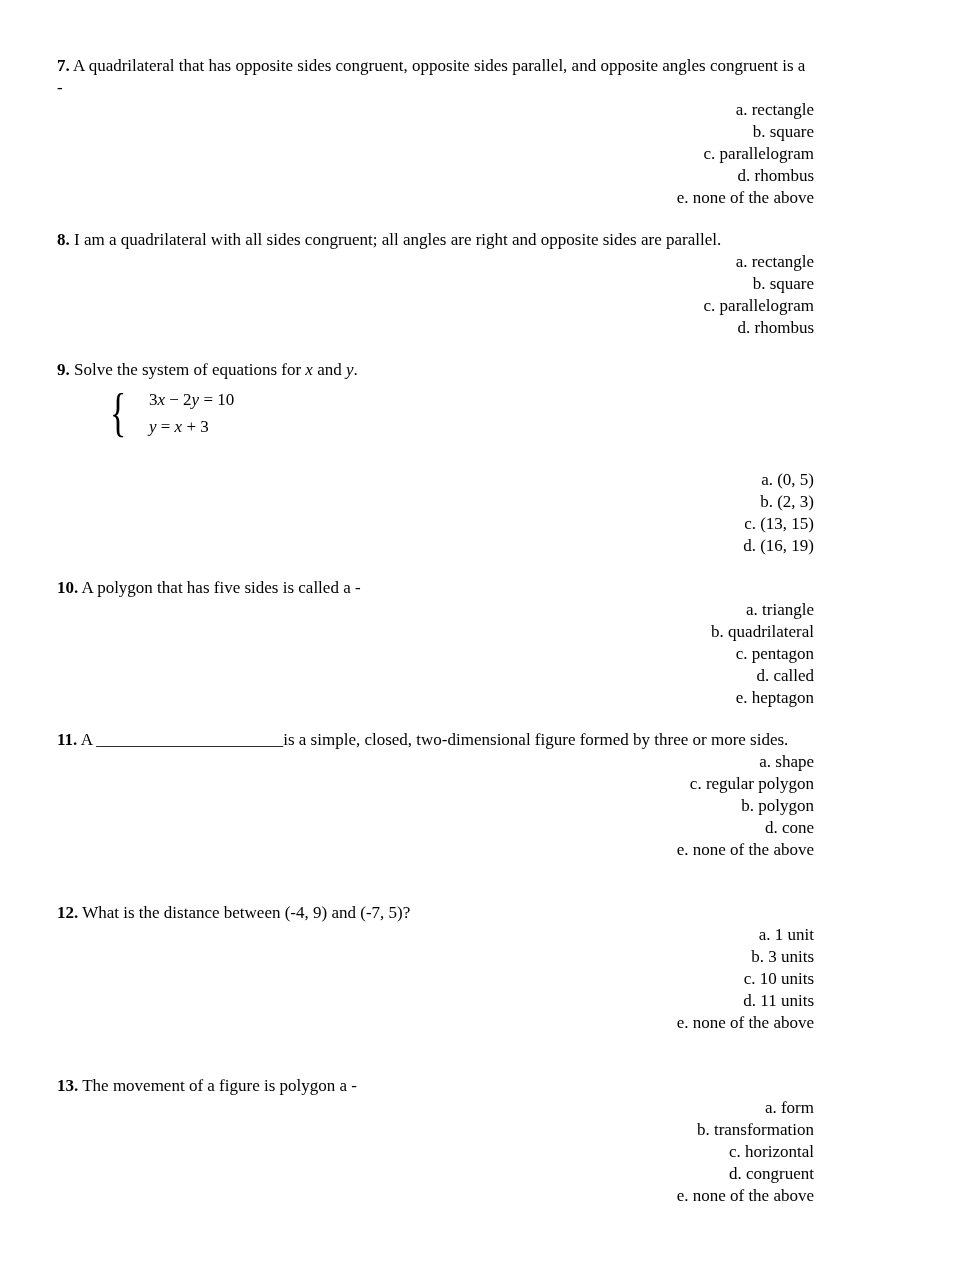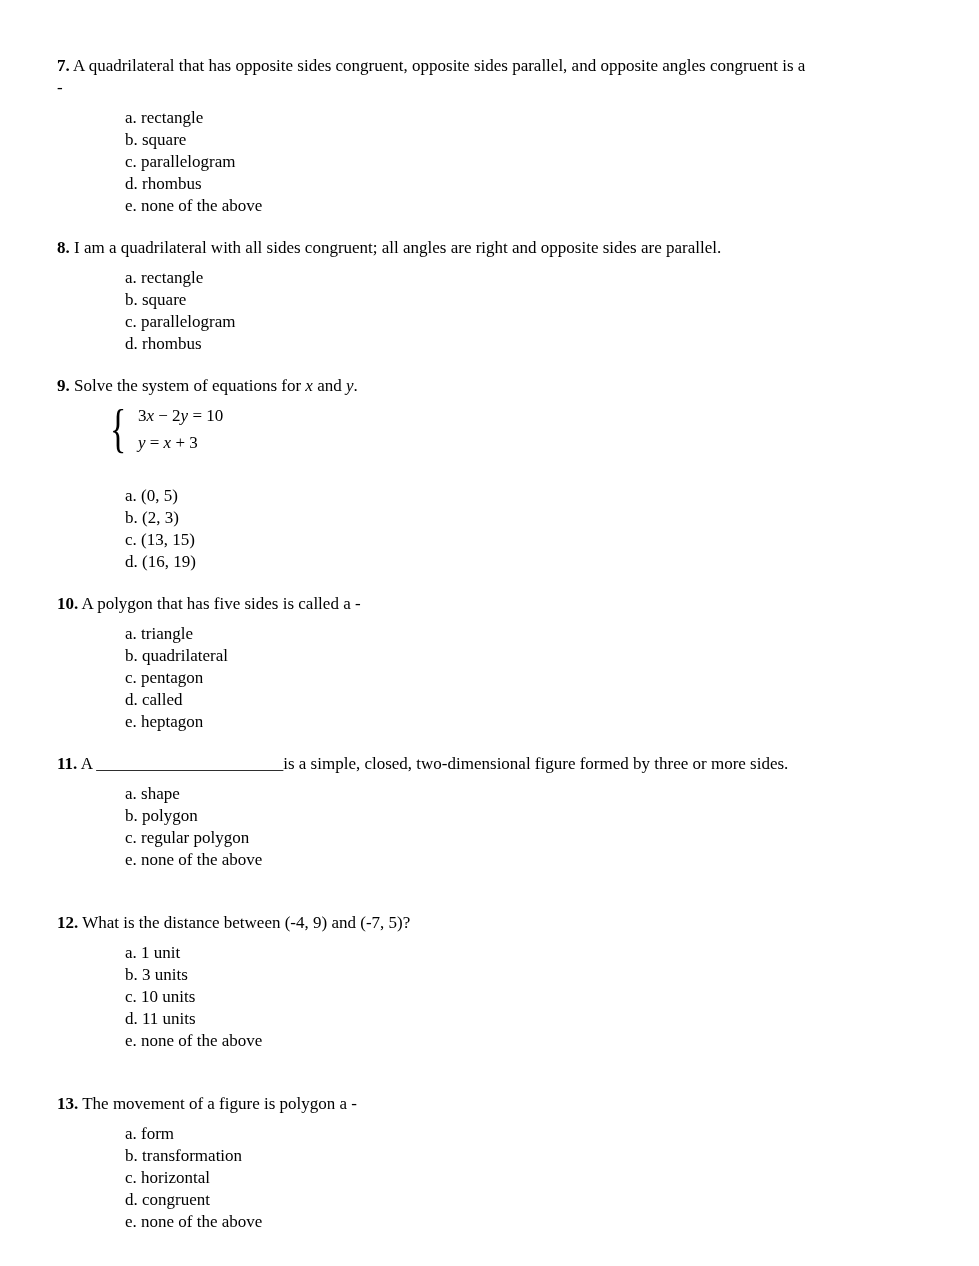--- a/index.html
+++ b/index.html
@@ -20,43 +20,44 @@
   }
   .question { margin-top: 20px; }
   .question.first { margin-top: 0; }
   .question.q-xl { margin-top: 41px; }
   .q-line {
     margin: 0;
     line-height: 22px;
   }
   .q-num { font-weight: bold; }
   .options {
-    margin: 8px;
+    margin: 0;
     padding: 0 0 0 60px;
     list-style: none;
     line-height: 22px;
+    text-align: right;
   }
   .var { font-style: italic; }
   .equation {
     display: flex;
     align-items: center;
     margin: 4px 0 0 53px;
   }
   .brace {
     display: inline-block;
     font-size: 52px;
     line-height: 56px;
     font-weight: 400;
     transform: scaleX(0.65);
     transform-origin: center left;
   }
   .eq-lines {
     display: flex;
     flex-direction: column;
-    margin-left: 3px;
+    margin-left: 14px;
   }
   .eq-line { line-height: 27px; }
   .options.after-eq { margin-top: 28px; }
 </style>
 </head>
 <body>
 
 <div class="page">
 
   <div class="question first">
@@ -105,22 +106,23 @@
       <li>c. pentagon</li>
       <li>d. called</li>
       <li>e. heptagon</li>
     </ul>
   </div>
 
   <div class="question">
     <p class="q-line"><span class="q-num">11.</span> <span>A ______________________is a simple, closed, two-dimensional figure formed by three or more sides.</span></p>
     <ul class="options">
       <li>a. shape</li>
+      <li>c. regular polygon</li>
       <li>b. polygon</li>
-      <li>c. regular polygon</li>
+      <li>d. cone</li>
       <li>e. none of the above</li>
     </ul>
   </div>
 
   <div class="question q-xl">
     <p class="q-line"><span class="q-num">12.</span> <span>What is the distance between (-4, 9) and (-7, 5)?</span></p>
     <ul class="options">
       <li>a. 1 unit</li>
       <li>b. 3 units</li>
       <li>c. 10 units</li>

